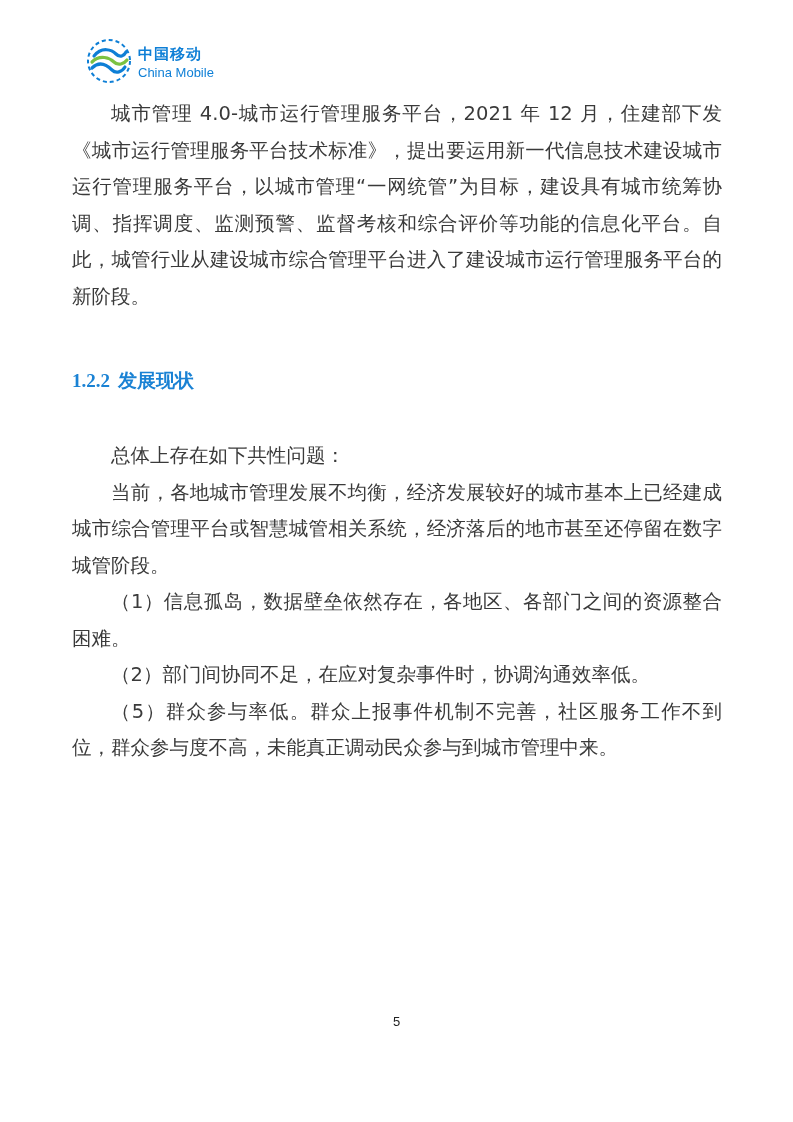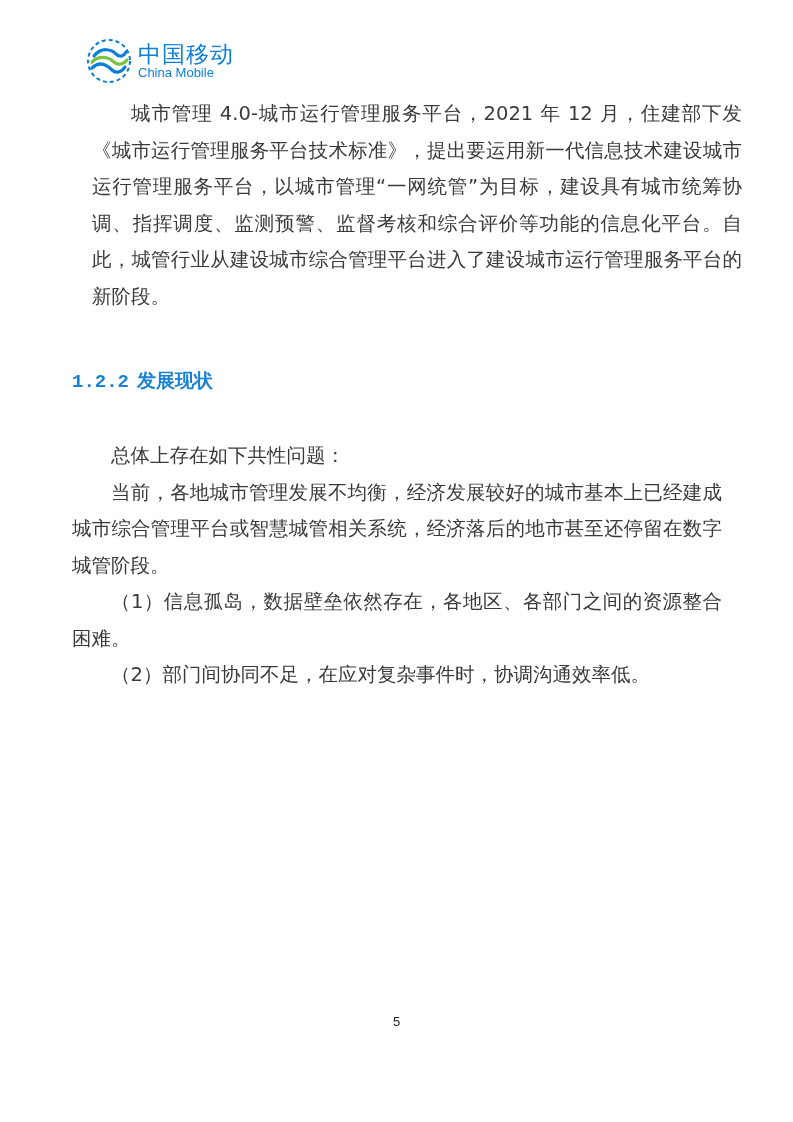--- a/index.html
+++ b/index.html
@@ -1,28 +1,28 @@
 <!DOCTYPE html>
 <html><head>
   <meta charset="utf-8">
   <style>
     html, body { margin: 0; padding: 0; background: #ffffff; }
     body { width: 793px; height: 1122px; position: relative; overflow: hidden;
            font-family: "DejaVu Sans", "Liberation Sans", sans-serif; color: #333333; }
     .logo { position: absolute; left: 86px; top: 38px; display: flex; align-items: center; }
     .logo-mark { width: 46px; height: 46px; }
     .logo-text { margin-left: 6px; display: flex; flex-direction: column; }
-    .logo-cn { font-size: 23px; color: #0e7fd6; letter-spacing: 1px; line-height: 22px; font-weight: normal; }
+    .logo-cn { font-size: 15px; color: #0e7fd6; letter-spacing: 1px; line-height: 22px; font-weight: bold; }
     .logo-en { font-size: 13px; color: #0e7fd6; line-height: 15px; font-family: "Liberation Sans", sans-serif; }
     .para { font-size: 19.5px; line-height: 36.5px; margin: 0; text-align: justify; color: #3a3a3a; }
     .indent { text-indent: 2em; }
     .heading { position: absolute; left: 72px; top: 368px; font-size: 19px; font-weight: bold; color: #1a82d4;
-               font-family: Liberation Mono, monospace; }
+               font-family: Liberation Serif, serif; }
     .heading .num { margin-right: 8px; }
-    .block1 { position: absolute; left: 72px; top: 96px; width: 650px; margin-left: 20px; }
+    .block1 { position: absolute; left: 72px; top: 96px; width: 650px; }
     .block2 { position: absolute; left: 72px; top: 438px; width: 650px; }
     .page-num { position: absolute; top: 1014px; left: 0; width: 793px; text-align: center;
                 font-size: 13px; color: #222; font-family: "Liberation Sans", sans-serif; }
   </style>
 </head>
 <body>
 
 <div class="logo">
   <svg class="logo-mark" viewBox="0 0 46 46">
     <circle cx="23" cy="23" r="21" fill="none" stroke="#0e7fd6" stroke-width="2" stroke-dasharray="4 3"></circle>
@@ -42,15 +42,16 @@
 
 <div class="heading">
   <span class="num">1.2.2</span><span>发展现状</span>
 </div>
 
 <div class="block2">
   <p class="para indent">总体上存在如下共性问题：</p>
   <p class="para indent">当前，各地城市管理发展不均衡，经济发展较好的城市基本上已经建成城市综合管理平台或智慧城管相关系统，经济落后的地市甚至还停留在数字城管阶段。</p>
   <p class="para indent">（1）信息孤岛，数据壁垒依然存在，各地区、各部门之间的资源整合困难。</p>
   <p class="para indent">（2）部门间协同不足，在应对复杂事件时，协调沟通效率低。</p>
+  <p class="para indent">（5）群众参与率低。群众上报事件机制不完善，社区服务工作不到位，群众参与度不高，未能真正调动民众参与到城市管理中来。</p>
 </div>
 
 <div class="page-num">5</div>
 
 </body></html>

